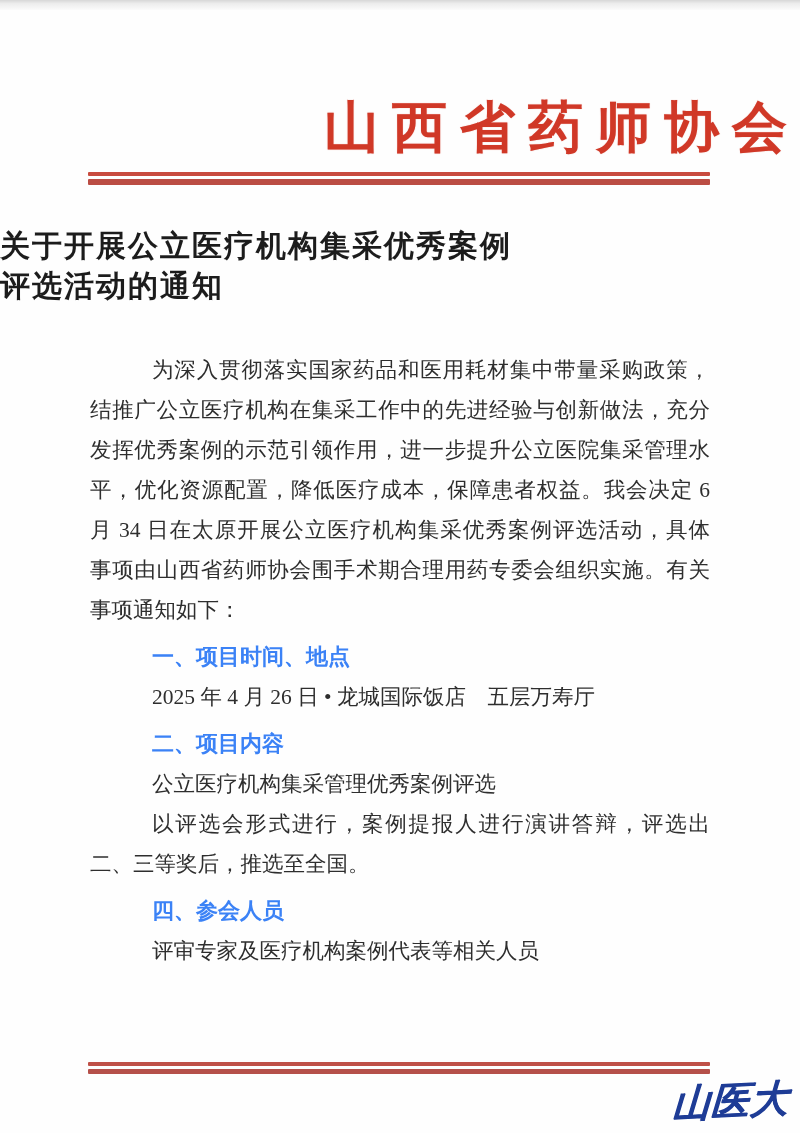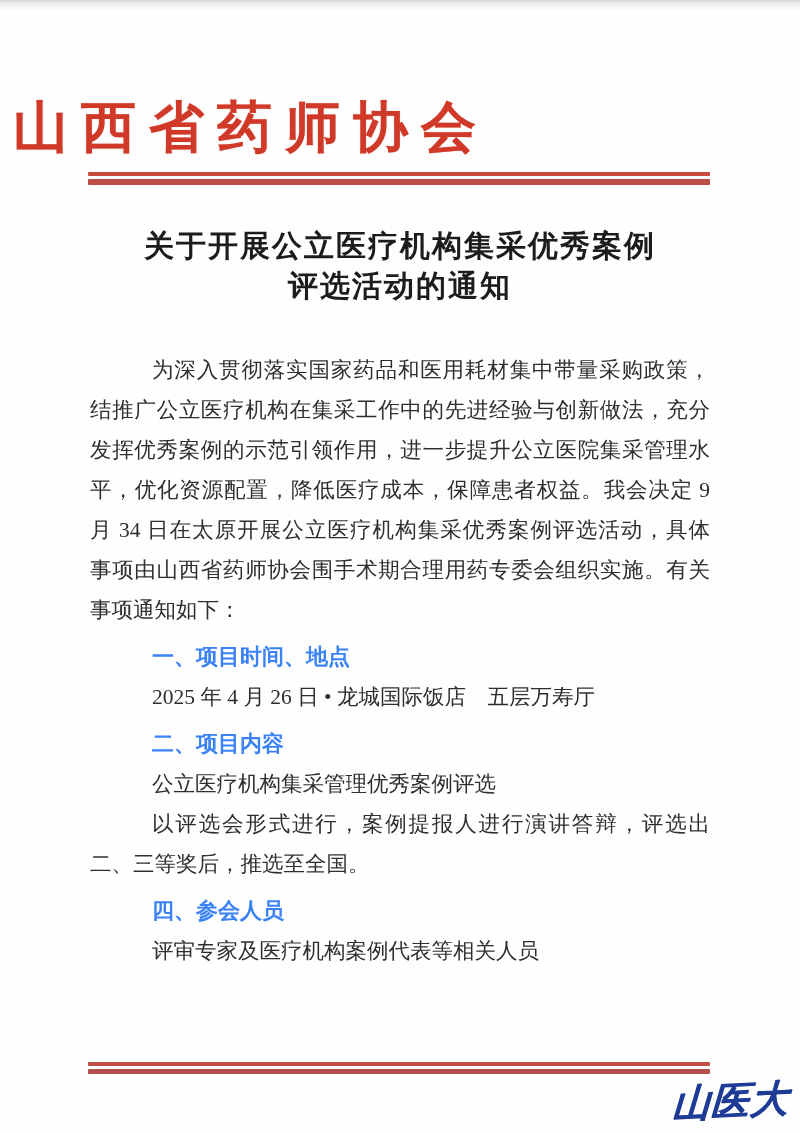--- a/index.html
+++ b/index.html
@@ -14,21 +14,21 @@
   
   .top-strip {
     position: absolute; top: 0; left: 0;
     width: 800px; height: 10px;
     background: linear-gradient(to bottom, #d7d7d7 0%, #ececec 35%, #fbfbfb 100%);
   }
   
   .org-name {
     position: absolute; top: 96px; left: 0;
     width: 800px;
-    text-align: left;
+    text-align: right;
     font-size: 55px;
     line-height: 64px;
     font-weight: bold;
     letter-spacing: 13px;
     padding-left: 13px;
     box-sizing: border-box;
     color: #d03827;
     text-shadow: 0 0 1px rgba(208,56,39,.45);
   }
   
@@ -36,21 +36,20 @@
   .rule-top { top: 172px; }
   .rule-bottom { top: 1062px; }
   .rule .line-a { height: 4px; background: #c84b3e; border-radius: 1px; }
   .rule .line-b { height: 6px; background: #bb4d44; margin-top: 3px; border-radius: 1px; }
   .rule-bottom .line-a { height: 4px; background: #bf5047; }
   .rule-bottom .line-b { height: 5px; background: #b5504a; }
   
   .doc-title {
     position: absolute; top: 226px; left: 0;
     width: 800px;
-    text-align: center;
     font-size: 30px;
     line-height: 40px;
     font-weight: bold;
     letter-spacing: 2px;
     color: #1c1c1c;
   }
   
   .body-text {
     position: absolute; top: 350px; left: 90px;
     width: 620px;
@@ -98,21 +97,21 @@
 
   <div class="doc-title">
     <div>关于开展公立医疗机构集采优秀案例</div>
     <div>评选活动的通知</div>
   </div>
 
   <div class="body-text">
     <div class="bl indent just">为深入贯彻落实国家药品和医用耗材集中带量采购政策，总</div>
     <div class="bl just">结推广公立医疗机构在集采工作中的先进经验与创新做法，充分</div>
     <div class="bl just">发挥优秀案例的示范引领作用，进一步提升公立医院集采管理水</div>
-    <div class="bl just">平，优化资源配置，降低医疗成本，保障患者权益。我会决定 9</div>
+    <div class="bl just">平，优化资源配置，降低医疗成本，保障患者权益。我会决定 6</div>
     <div class="bl just">月 34 日在太原开展公立医疗机构集采优秀案例评选活动，具体</div>
     <div class="bl just">事项由山西省药师协会围手术期合理用药专委会组织实施。有关</div>
     <div class="bl">事项通知如下：</div>
 
     <div class="sec">一、项目时间、地点</div>
     <div class="bl indent">2025 年 4 月 26 日 • 龙城国际饭店　五层万寿厅</div>
 
     <div class="sec">二、项目内容</div>
     <div class="bl indent">公立医疗机构集采管理优秀案例评选</div>
 

